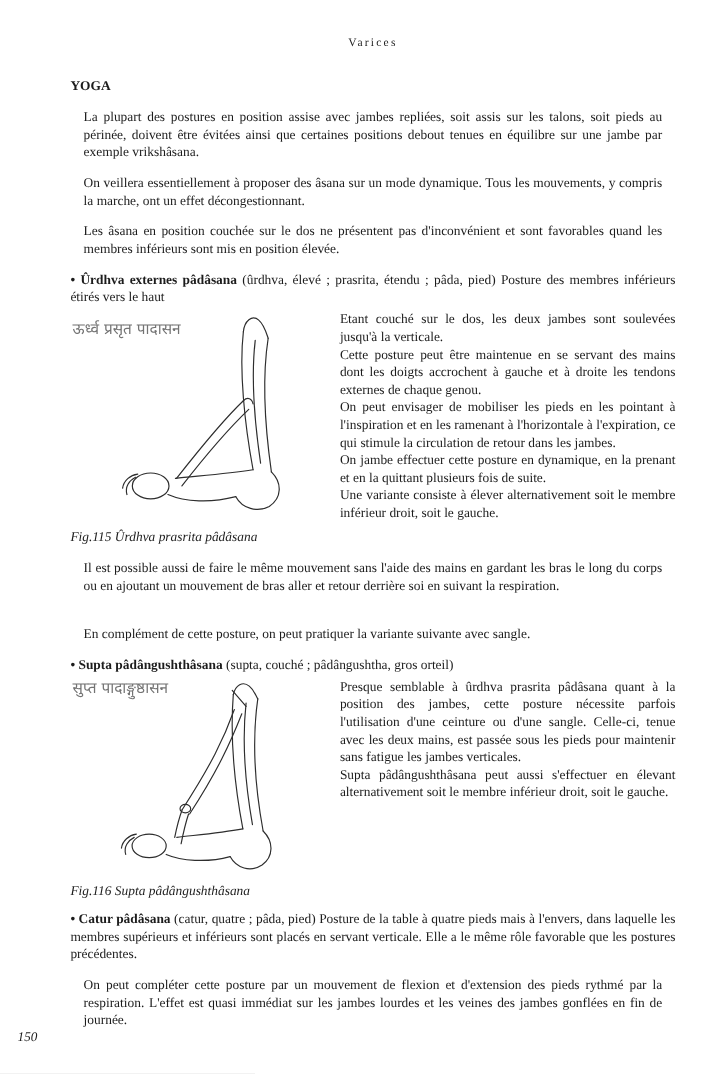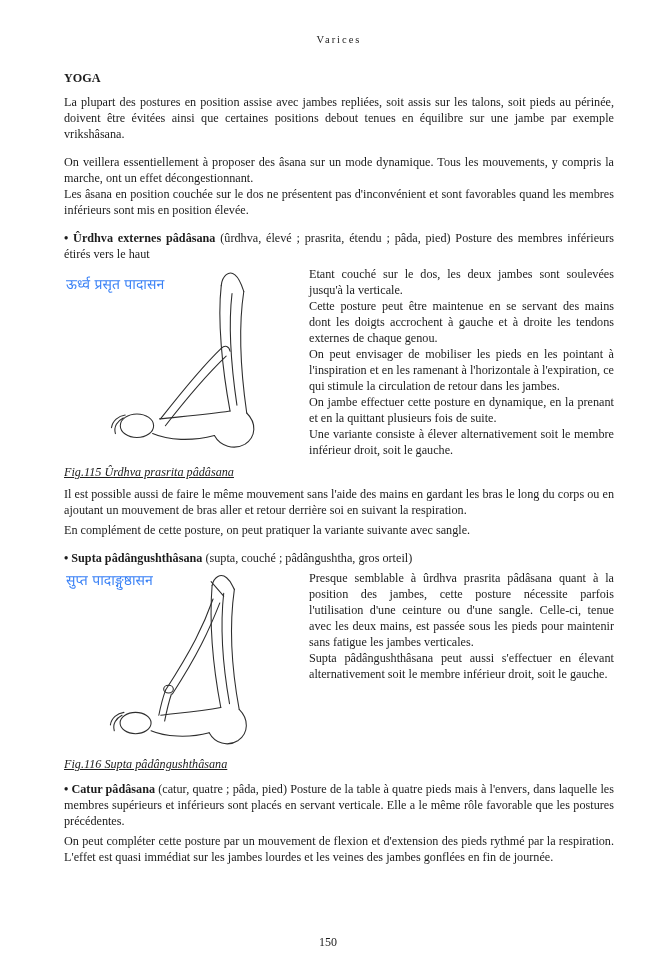--- a/index.html
+++ b/index.html
@@ -7,44 +7,44 @@
     width:650px; height:976px; margin:0 auto; background:#ffffff;
     color:#1c1c1c; font-family:"Liberation Serif", serif;
     font-size:12.2px; line-height:16px; position:relative;
     box-sizing:border-box; padding:32px 36px 0 64px; overflow:hidden;
   }
   .running-header {
     text-align:center; font-size:10.5px; letter-spacing:2px;
     margin-bottom:22px; color:#222;
   }
   .sec-heading { font-weight:bold; margin:0 0 8px 0; }
-  p { margin:0; text-align:justify; }
+  p { margin:12px; text-align:justify; }
   .mb { margin-bottom:12px; }
   .asana-heading { margin:0 0 4px 0; text-align:justify; }
   .asana-heading .bold { font-weight:bold; }
   .fig-row { display:flex; align-items:flex-start; }
   .fig-left { width:245px; flex:0 0 245px; position:relative; }
   .fig-right { flex:1; min-width:0; }
   .fig-right p { margin:0; }
   .devanagari {
     position:absolute; left:2px; font-family:"DejaVu Sans", sans-serif;
-    font-size:14px; color:#3b82f6; white-space:nowrap;
+    font-size:14px; color:#737373; white-space:nowrap;
   }
   .dev-1 { top:10px; }
   .dev-2 { top:2px; }
   .drawing { display:block; }
   .drawing path, .drawing ellipse, .drawing line {
     fill:none; stroke:#2e2e2e; stroke-width:1.1;
     stroke-linecap:round; stroke-linejoin:round;
   }
-  .fig-caption { font-style:italic; margin:2px 0 6px 0; text-align:left;text-decoration:underline; }
+  .fig-caption { font-style:italic; margin:2px 0 6px 0; text-align:left; }
   .cap-2 { margin-bottom:9px; }
   .page-number {
-    position:absolute; bottom:26px; left:6px; right:0;
-    text-align:center; font-size:12px;
+    position:absolute; bottom:26px; left:16px; right:0;
+    font-size:12px;font-style:italic;
   }
   .gap-s { height:4px; }
 </style>
 </head>
 <body>
 
 <div class="page">
 
   <div class="running-header">Varices</div>
 

